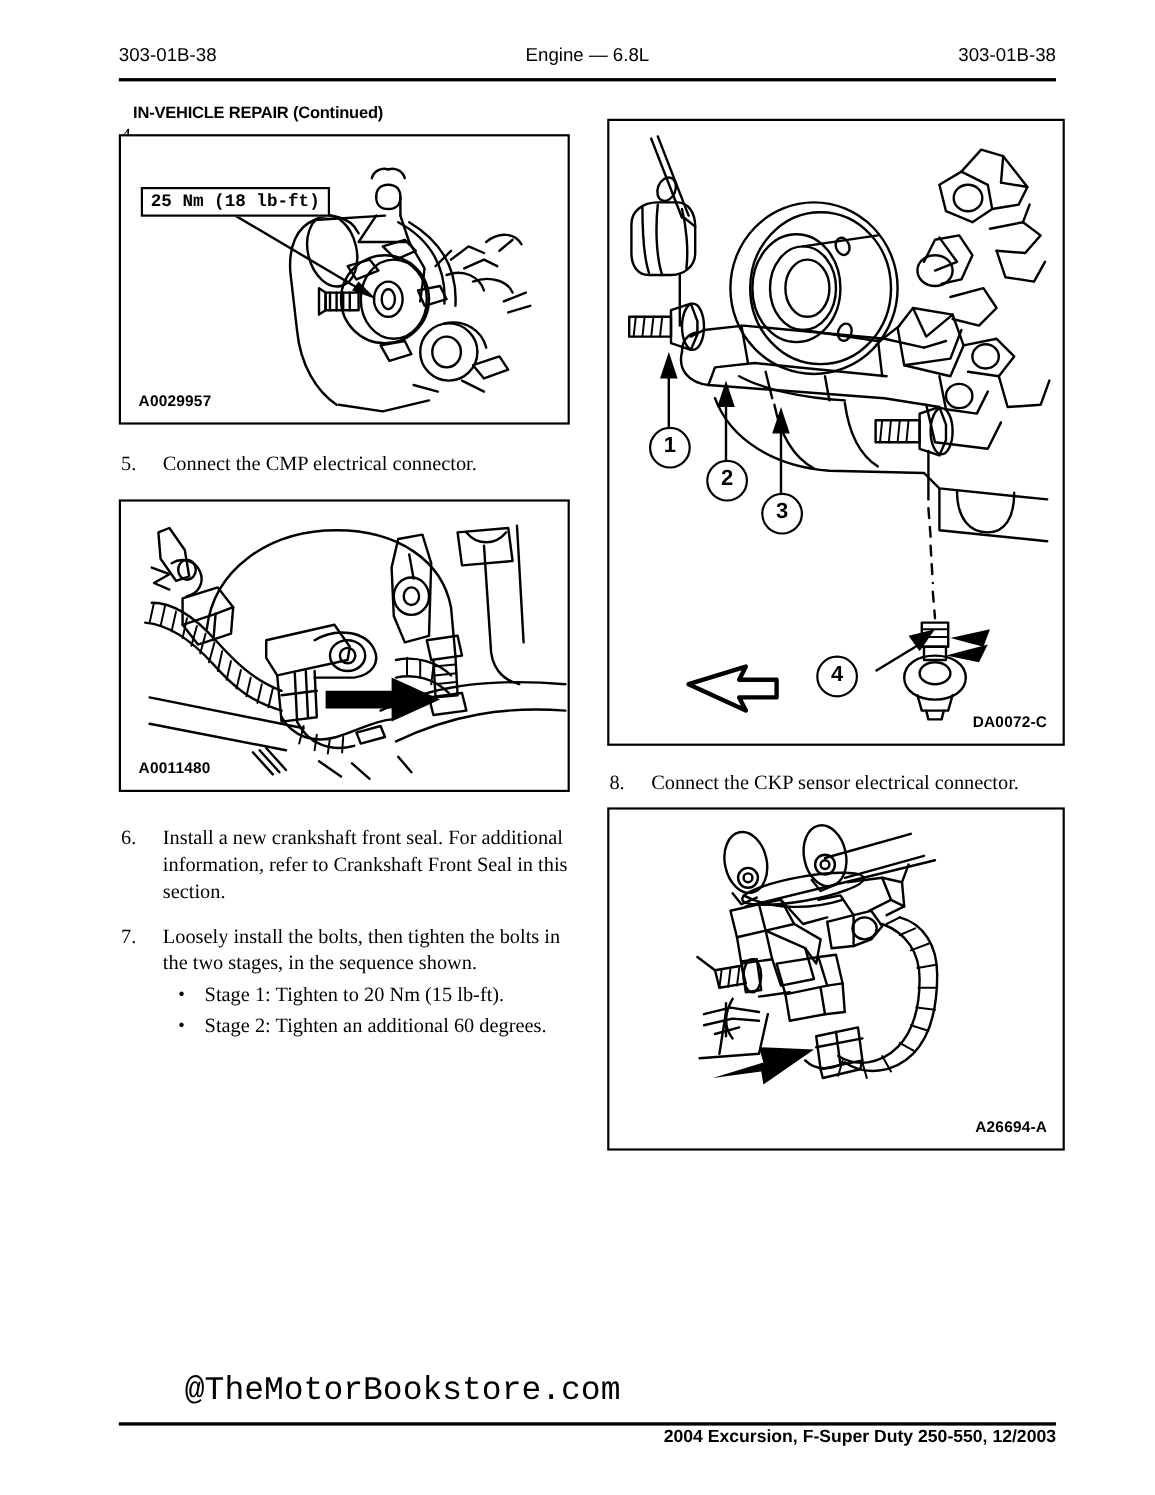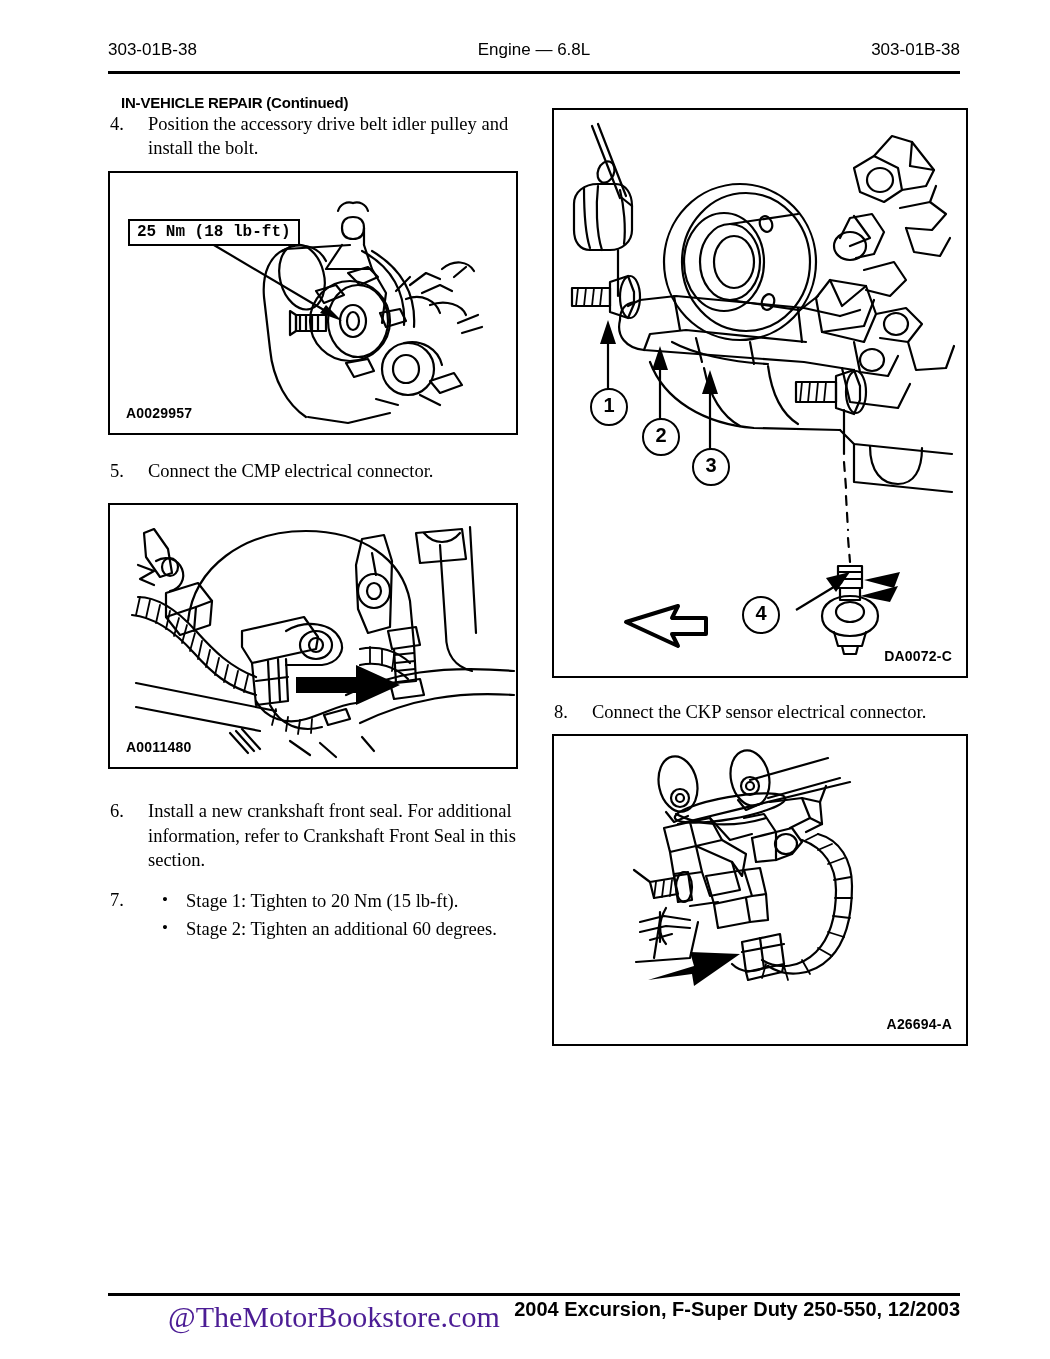--- a/index.html
+++ b/index.html
@@ -132,63 +132,62 @@
     text-align: center;
     z-index: 6;
   }
 
   svg { display: block; }
 
   
   .watermark {
     position: absolute;
     left: 168px;
-    top: 1300px;
-    font-family: Liberation Serif, serif;
+    top: 1248px;
+    font-family: Liberation Mono, monospace;
     font-size: 30px;
-    color: #4c1d95;
+    color: #000000;
     white-space: nowrap;
   }
 
   
   .ftr-rule {
     position: absolute;
     top: 1293px;
     left: 108px;
     width: 852px;
     height: 3px;
     background: #000;
   }
   .ftr-text {
     position: absolute;
     top: 1298px;
     right: 90px;
     font-family: "Liberation Sans", sans-serif;
     font-weight: bold;
-    font-size: 20px;
+    font-size: 16px;
   }
 </style>
 </head>
 <body>
 
 <div class="page">
 
   <div class="hdr">
     <span class="hdr-left">303-01B-38</span>
     <span class="hdr-center">Engine — 6.8L</span>
     <span class="hdr-right">303-01B-38</span>
   </div>
   <div class="hdr-rule"></div>
   <div class="section-title">IN-VEHICLE REPAIR (Continued)</div>
 
   <div class="col-left">
 
     <div class="step">
       <span class="num">4.</span>
-      <span>Position the accessory drive belt idler pulley and install the bolt.</span>
     </div>
 
     <div class="figbox" style="width:410px;height:264px;margin-top:10px;">
       <svg width="406" height="260" viewBox="0 0 406 260">
         <g fill="none" stroke="#000" stroke-width="2.2" stroke-linejoin="round" stroke-linecap="round">
 
           <path d="M232 55 C232 48 236 44 243 44 C250 44 254 48 254 55 L254 72"></path>
           <path d="M232 55 C232 62 236 66 243 66 C250 66 254 62 254 55"></path>
           <path d="M228 38 C230 31 237 28 243 30"></path>
           <path d="M258 38 C256 31 249 28 243 30"></path>
@@ -350,20 +349,21 @@
       <div class="figid bl">A0011480</div>
     </div>
 
     <div class="step" style="margin-top:30px;">
       <span class="num">6.</span>
       <span>Install a new crankshaft front seal. For additional information, refer to Crankshaft Front Seal in this section.</span>
     </div>
 
     <div class="step" style="margin-top:16px;">
       <span class="num">7.</span>
+      <span>Loosely install the bolts, then tighten the bolts in the two stages, in the sequence shown.</span>
       <ul class="bullets">
         <li>Stage 1: Tighten to 20 Nm (15 lb-ft).</li>
         <li>Stage 2: Tighten an additional 60 degrees.</li>
       </ul>
     </div>
   </div>
 
   <div class="col-right">
 
     <div class="figbox" style="width:416px;height:570px;">

